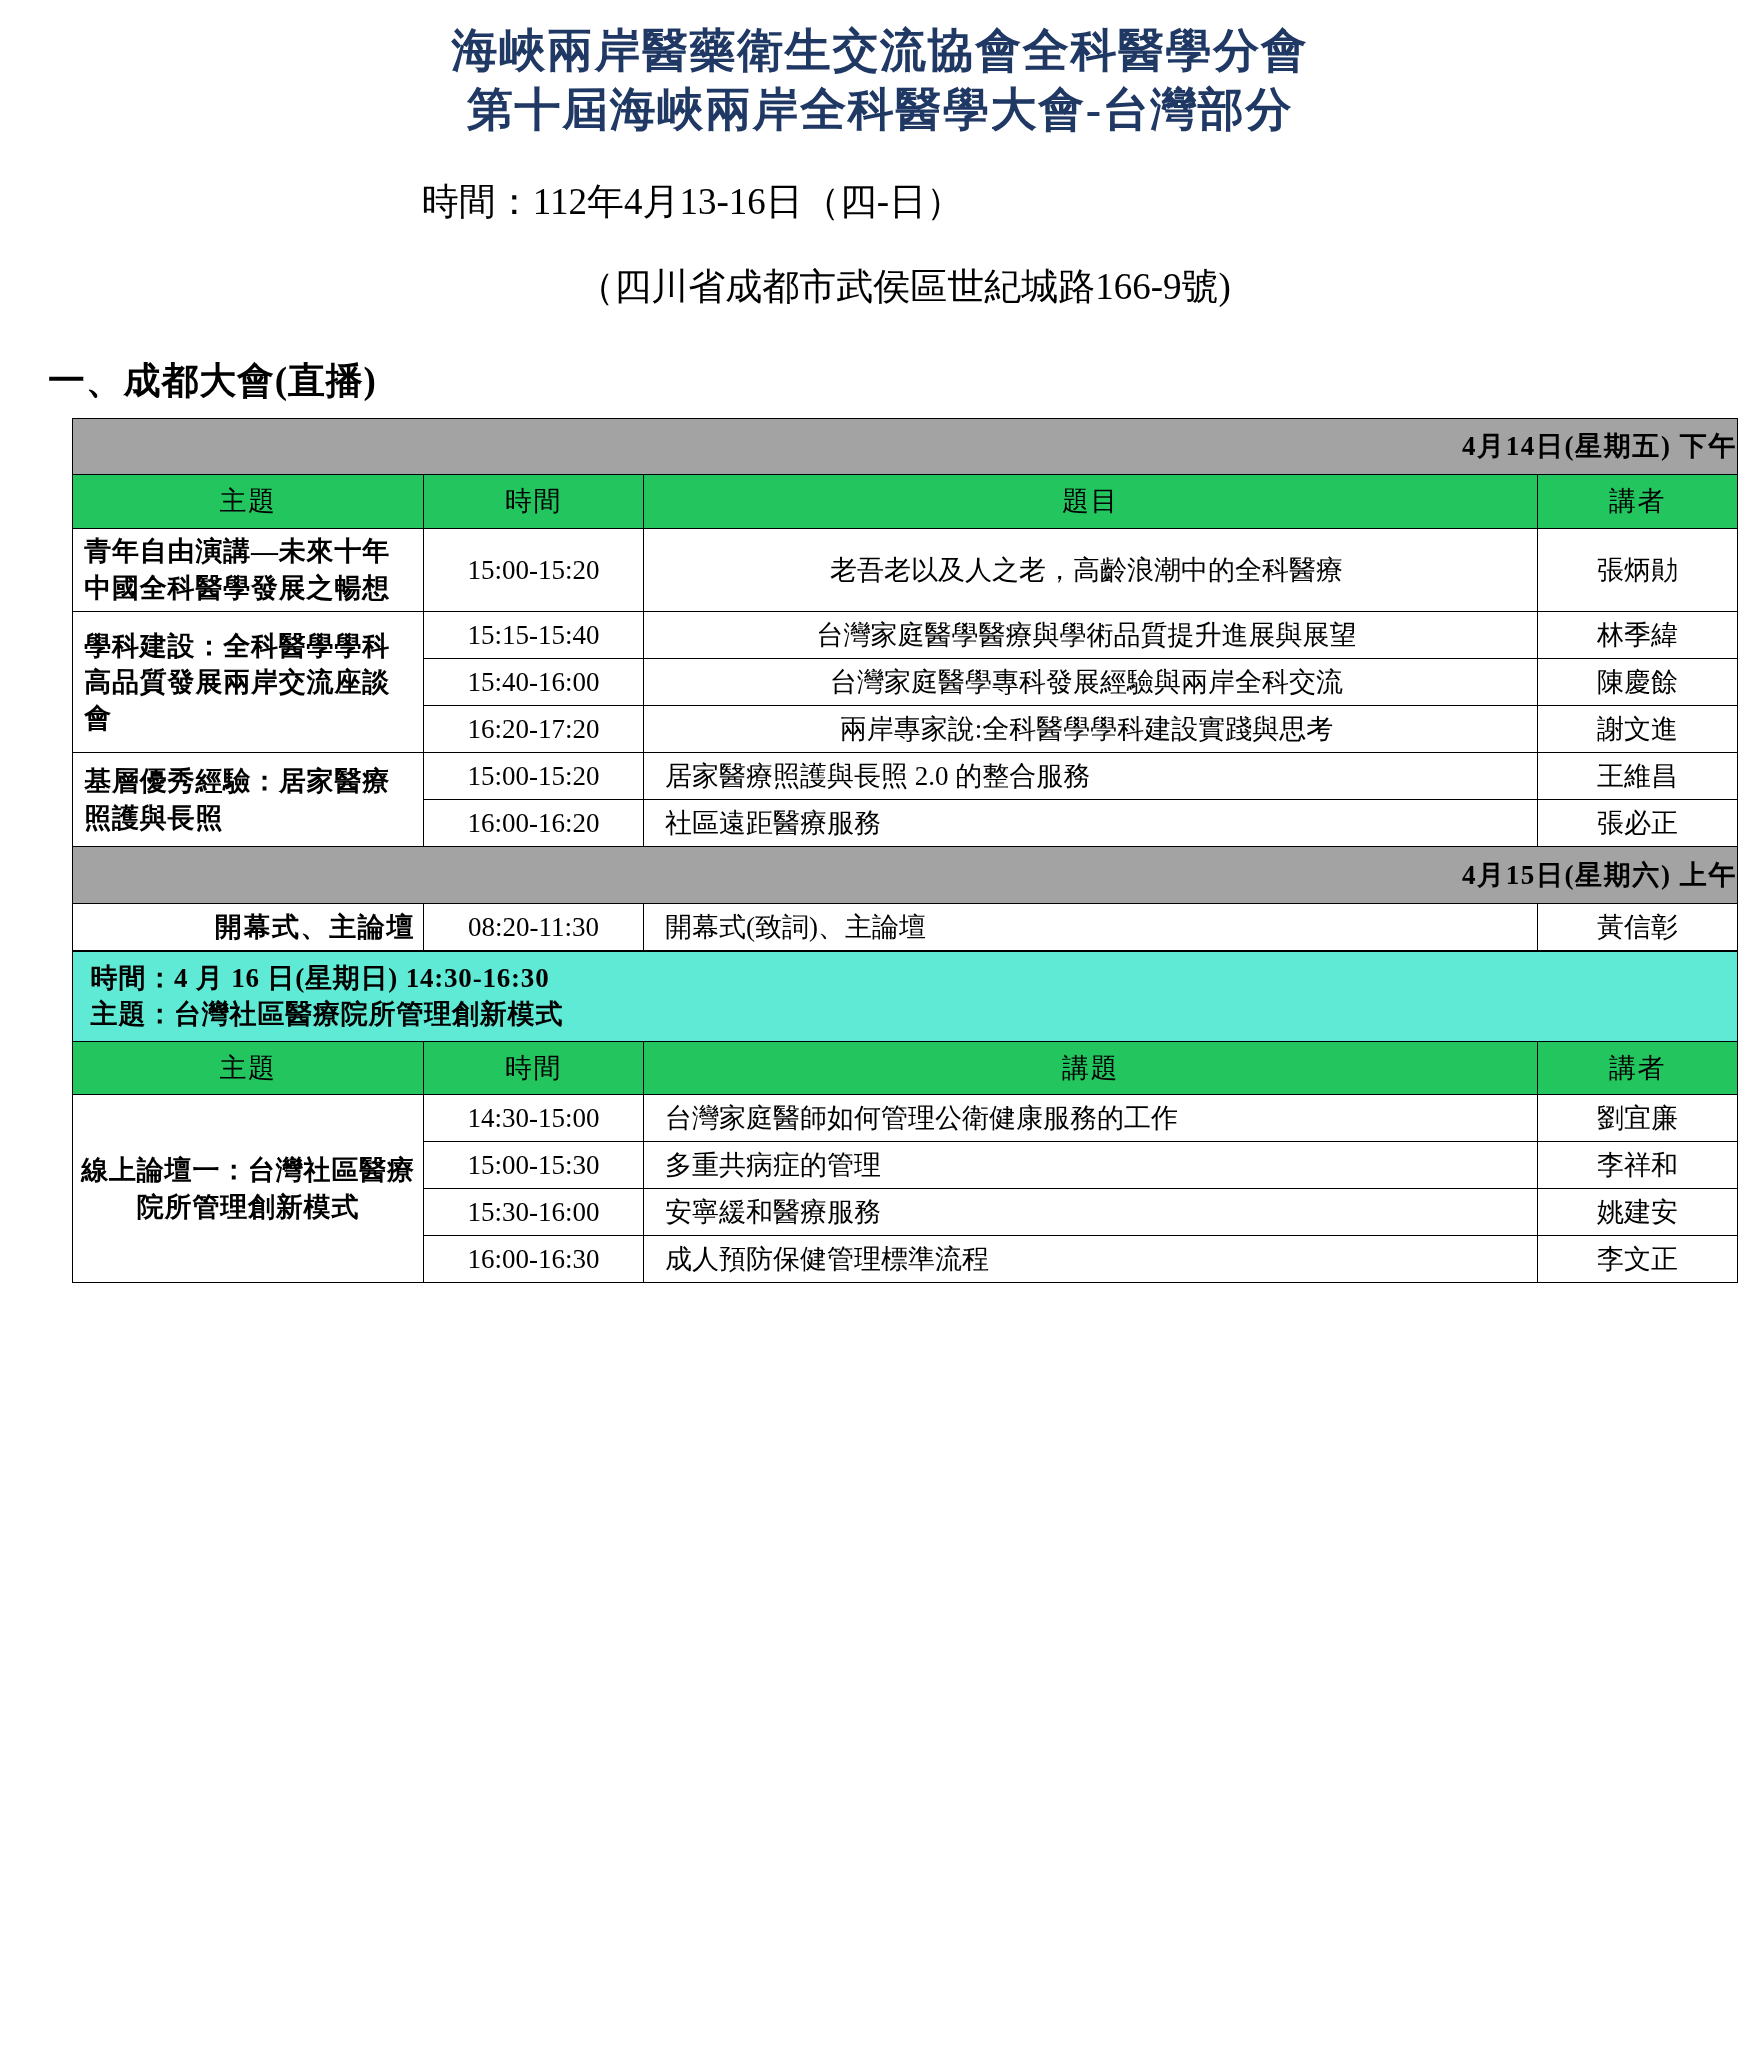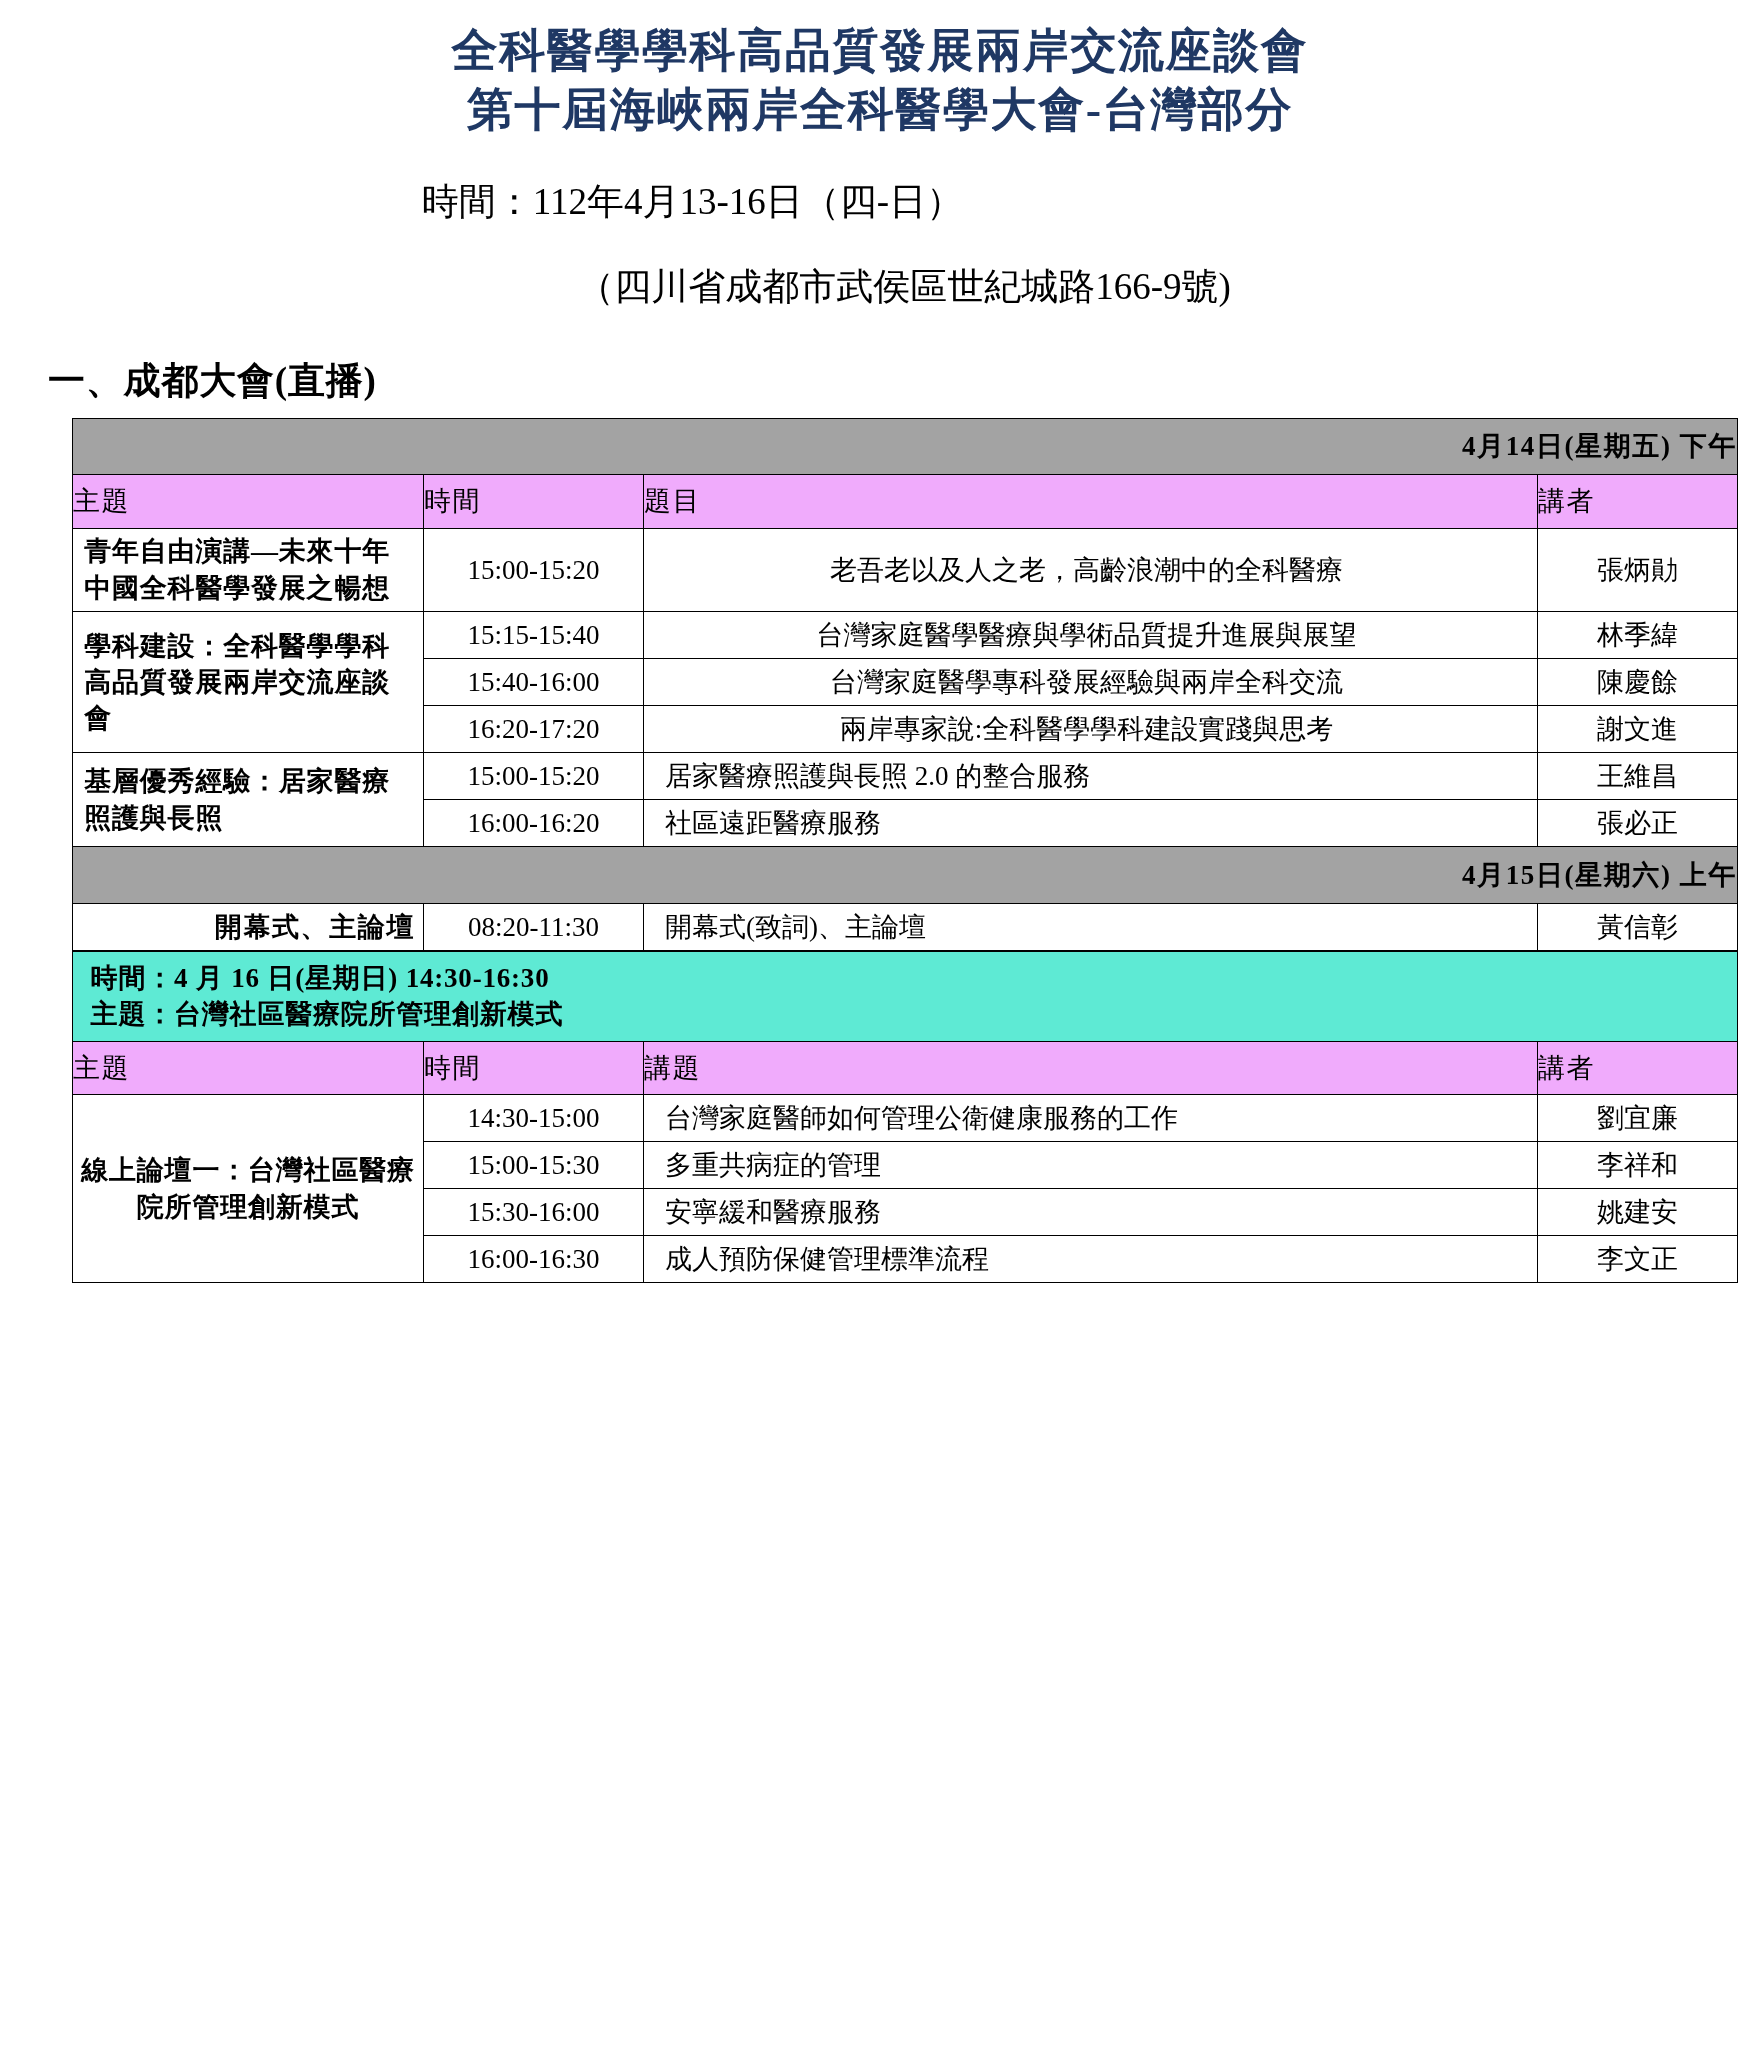--- a/index.html
+++ b/index.html
@@ -82,21 +82,22 @@
   }
   .band {
     background: #a3a3a3;
     text-align: right;
     font-size: 32px;
     font-weight: bold;
     letter-spacing: 1.6px;
     padding: 9.6px 0 !important;
   }
   .hdr {
-    background: #f0abfc;
+    background: #22c55e;
+    text-align: center;
     font-size: 30px;
     font-weight: normal;
     letter-spacing: 1.6px;
     padding: 8px 0 !important;
   }
   .c-topic {
     font-weight: bold;
     font-size: 26px;
     line-height: 1.5;
     padding-left: 11.2px !important;
@@ -151,21 +152,21 @@
     line-height: 1.6;
     letter-spacing: 0.8px;
   }
 </style>
 </head>
 <body>
 
 <div class="page">
 
   <div class="doc-title">
-    <span class="line1">全科醫學學科高品質發展兩岸交流座談會</span>
+    <span class="line1">海峽兩岸醫藥衛生交流協會全科醫學分會</span>
     <span class="line2">第十屆海峽兩岸全科醫學大會-台灣部分</span>
   </div>
 
   <div class="meta">
     <span class="meta-line m1">時間：112年4月13-16日（四-日）</span>
     <span class="meta-line m3">（四川省成都市武侯區世紀城路166-9號)</span>
   </div>
 
   <div class="section-heading sec1">一、成都大會(直播)</div>
 

